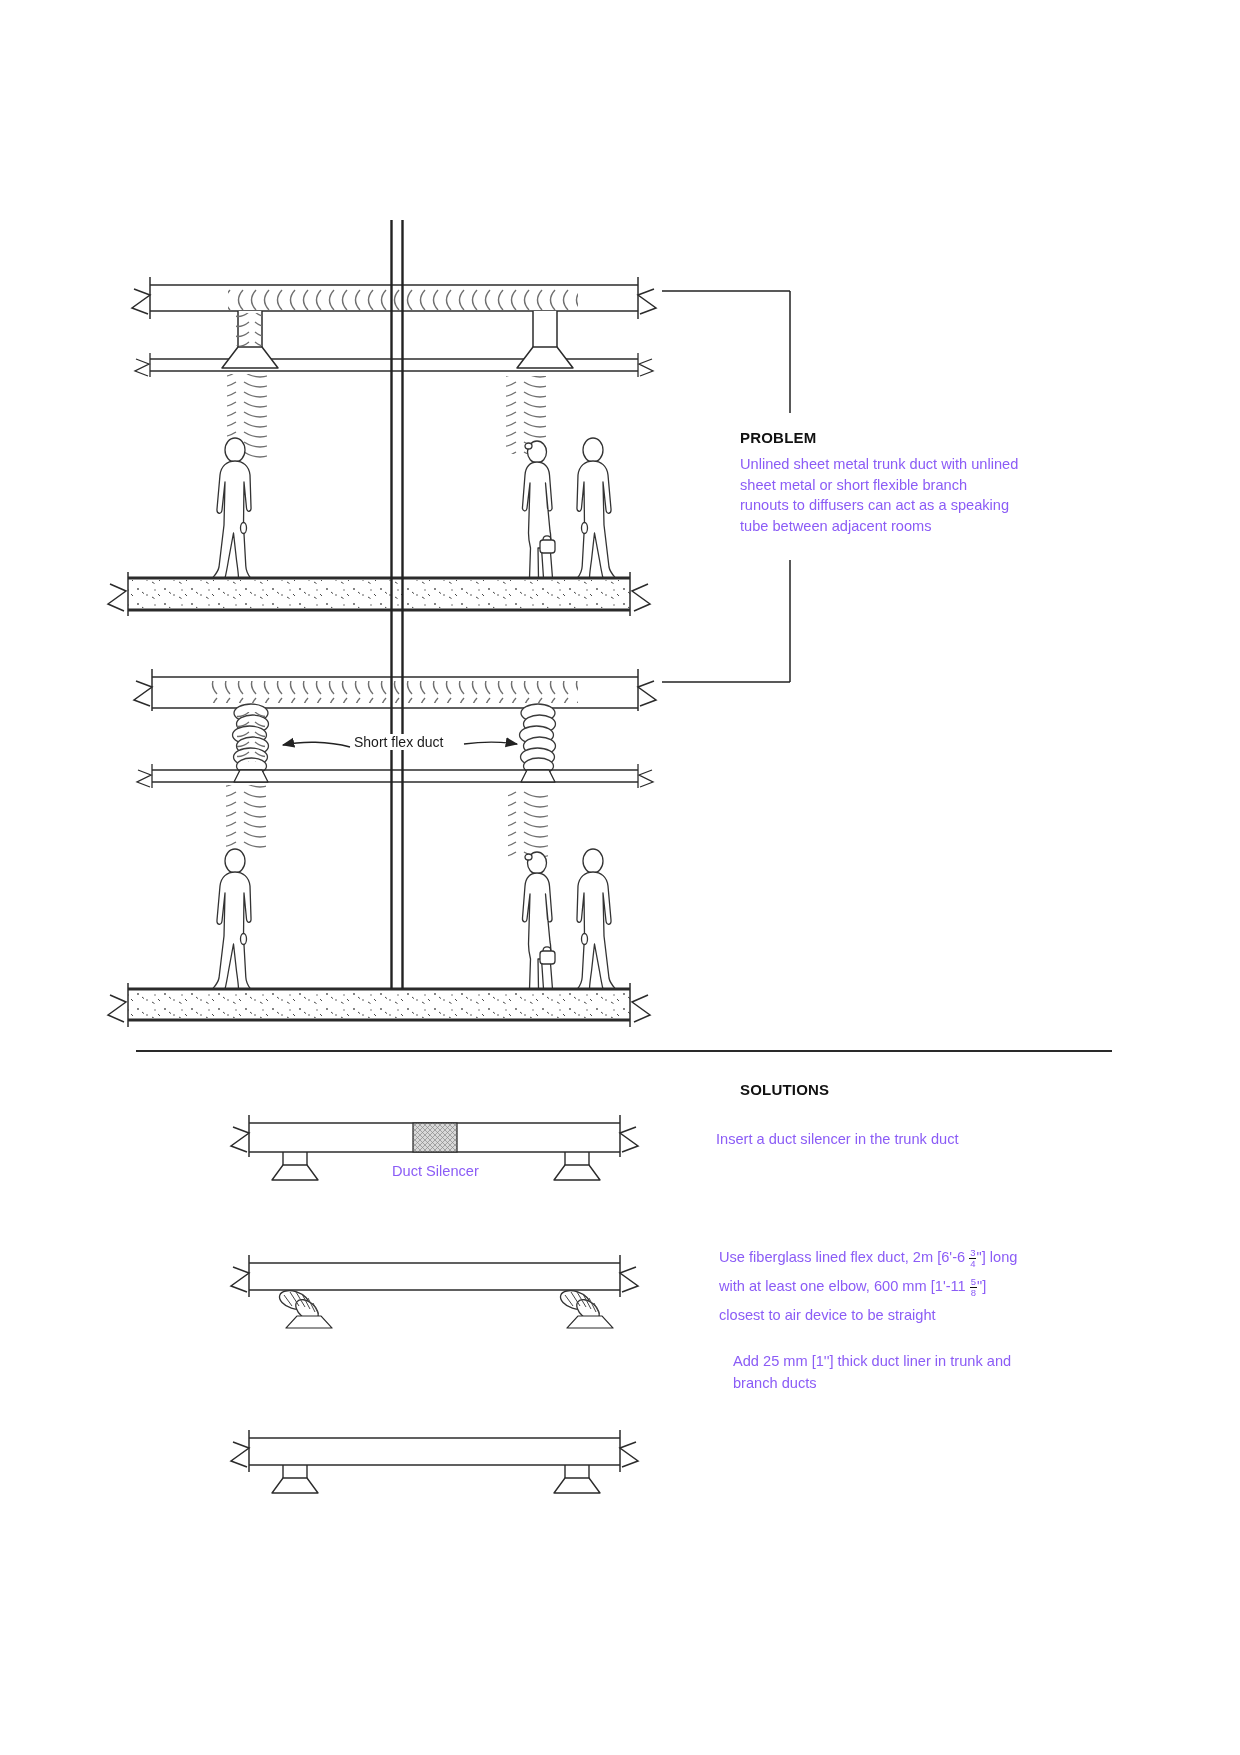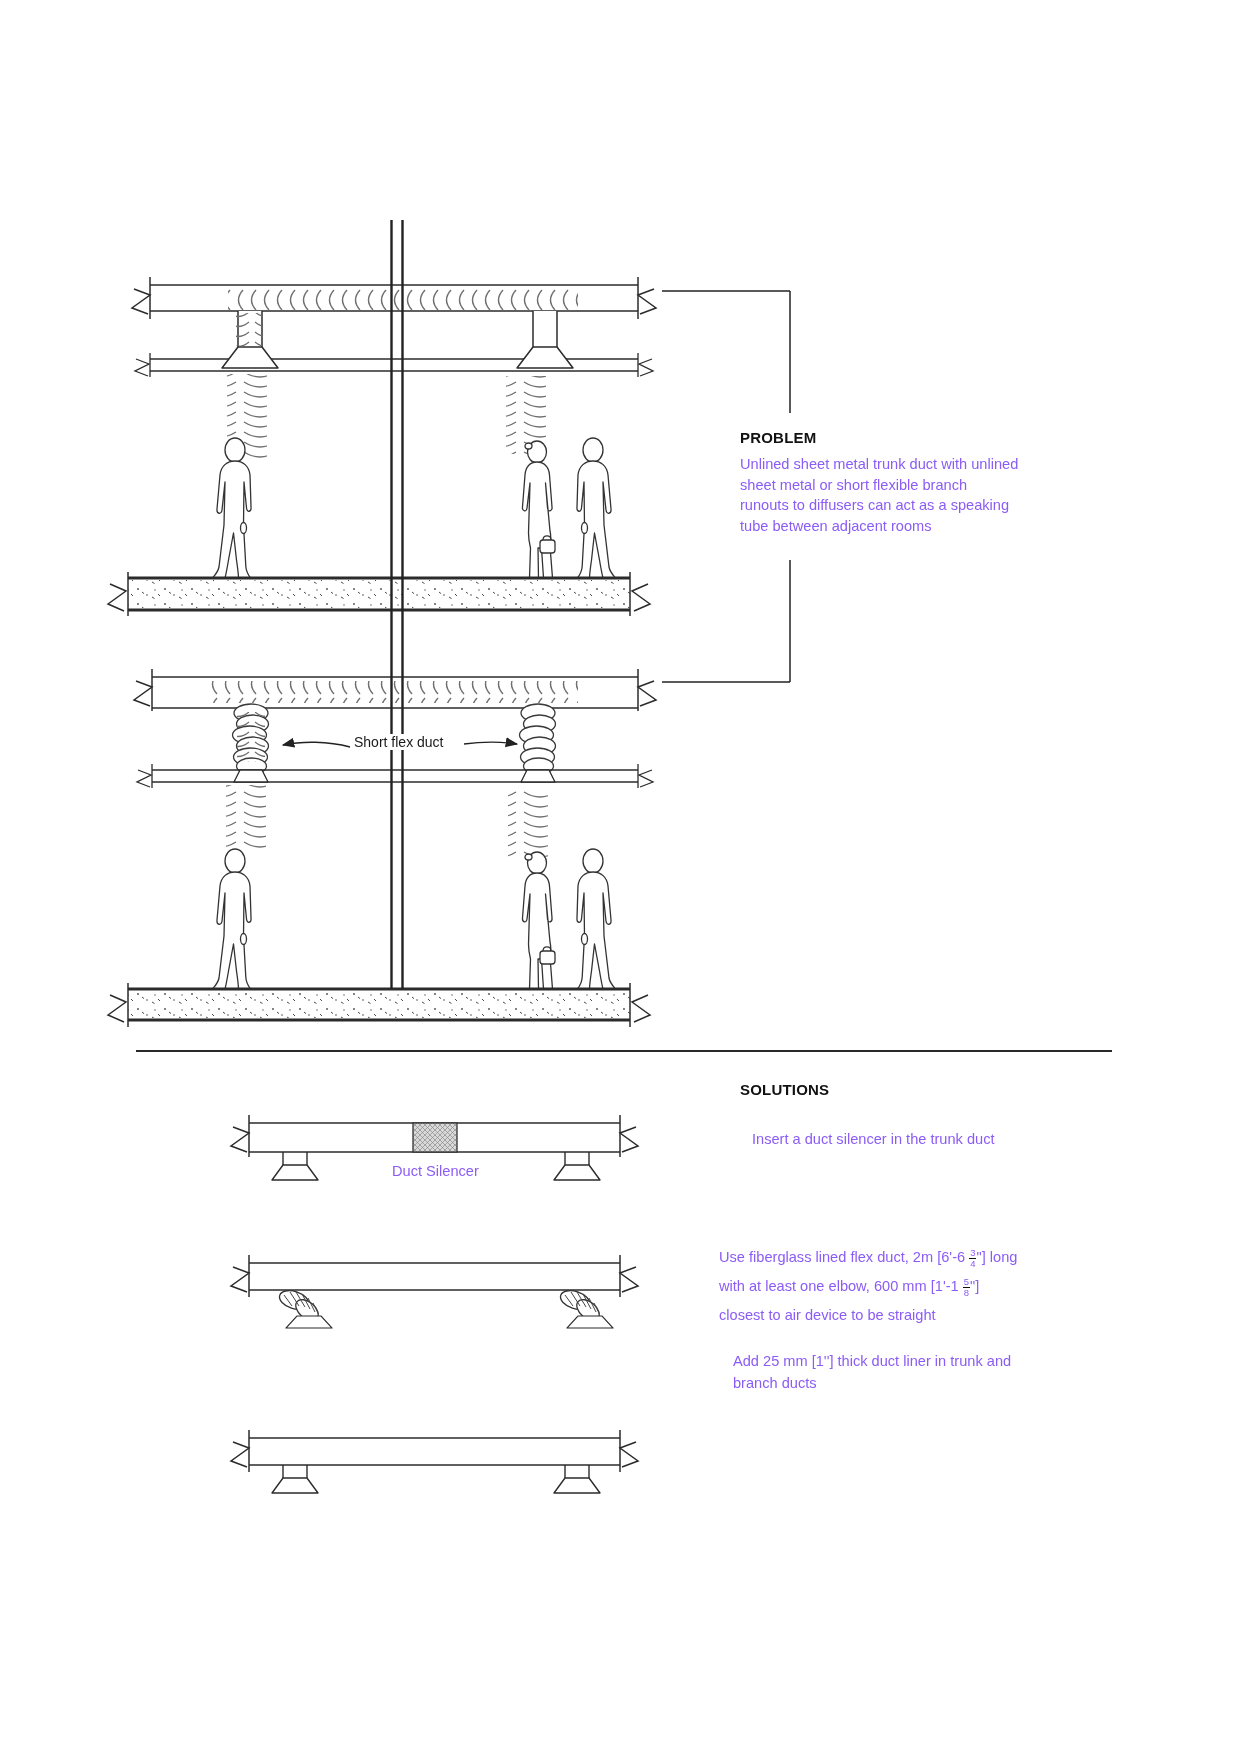--- a/index.html
+++ b/index.html
@@ -254,25 +254,25 @@
   <div>runouts to diffusers can act as a speaking</div>
   <div>tube between adjacent rooms</div>
 </div>
 
 <div class="lbl" style="left:351px;top:734px;">Short flex duct</div>
 
 <div class="hdg" style="left:740px;top:1081px;">SOLUTIONS</div>
 
 <div class="txt" style="left:392px;top:1161px;text-align:right;">Duct Silencer</div>
 
-<div class="txt" style="left:752px;top:1129px;">Insert a duct silencer in the trunk duct</div>
+<div class="txt" style="left:716px;top:1129px;">Insert a duct silencer in the trunk duct</div>
 
 <div class="txt" style="left:719px;top:1247px;">
   <div class="sol2line"><span>Use fiberglass lined flex duct, 2m [6'-6 </span><span class="frac"><span class="fn">3</span><span class="fd">4</span></span><span>"] long</span></div>
-  <div class="sol2line"><span>with at least one elbow, 600 mm [1'-1 </span><span class="frac"><span class="fn">5</span><span class="fd">8</span></span><span>"]</span></div>
+  <div class="sol2line"><span>with at least one elbow, 600 mm [1'-11 </span><span class="frac"><span class="fn">5</span><span class="fd">8</span></span><span>"]</span></div>
   <div>closest to air device to be straight</div>
 </div>
 
 <div class="txt" style="left:733px;top:1350px;line-height:22px;">
   <div>Add 25 mm [1''] thick duct liner in trunk and</div>
   <div>branch ducts</div>
 </div>
 
 </div>
 

